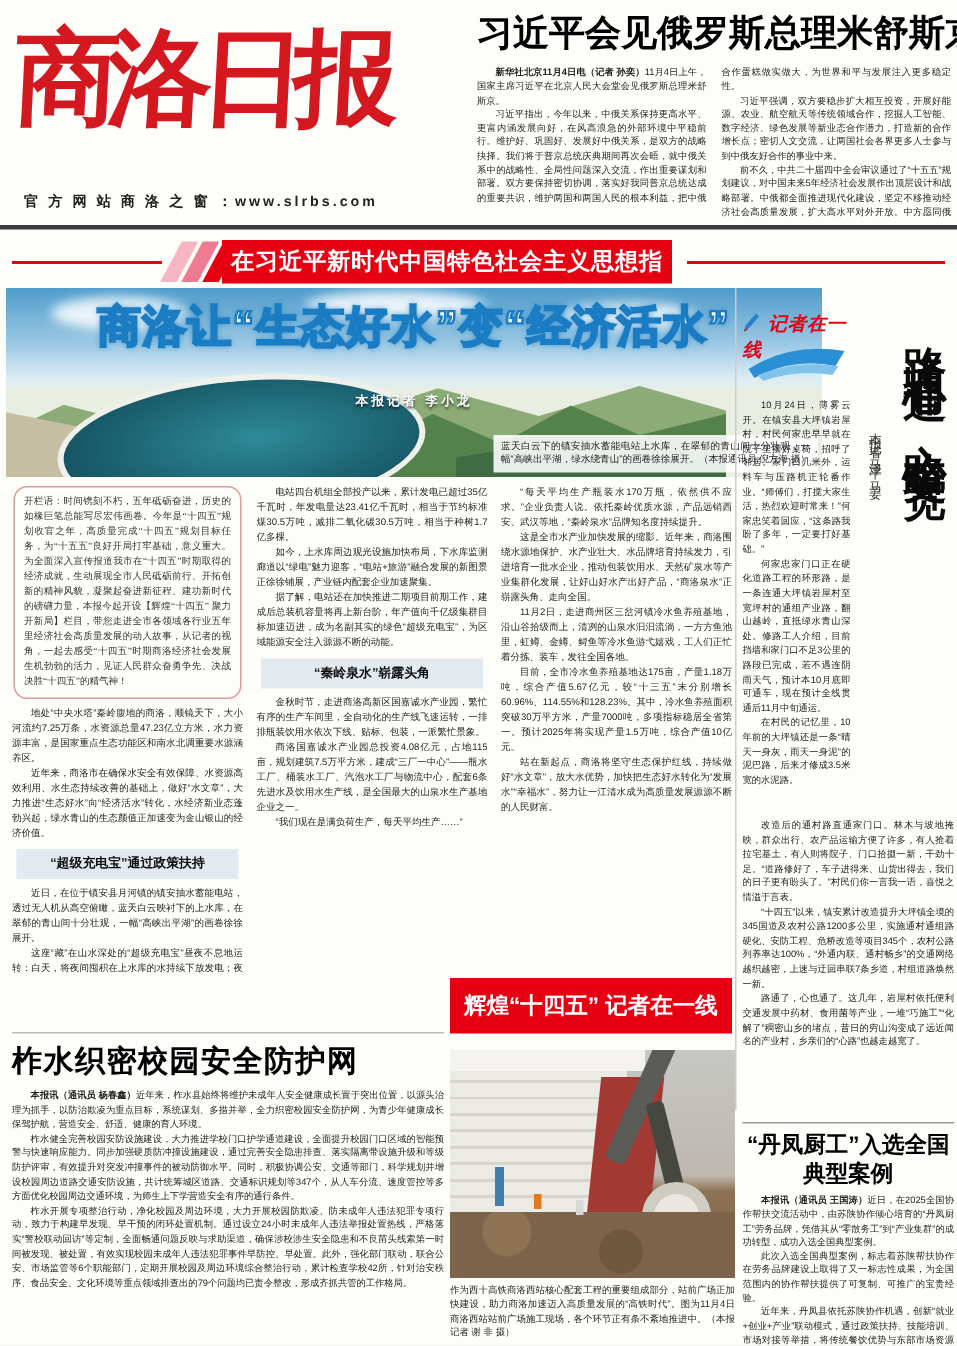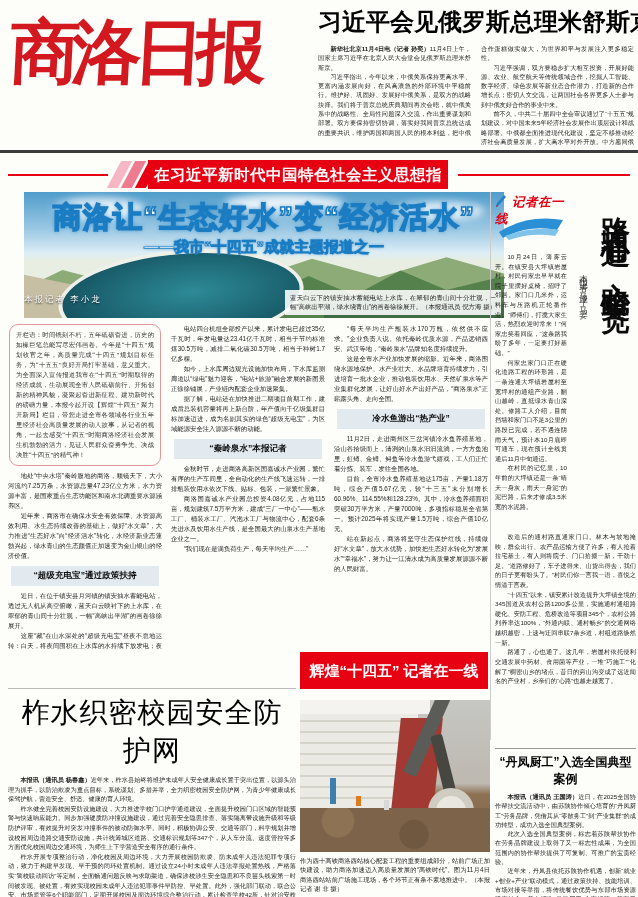--- a/index.html
+++ b/index.html
@@ -29,83 +29,84 @@
   .ts-body p{margin:0;text-indent:2em;}
   .lead{font-weight:bold;}
   
   .mast-rule{position:absolute;left:0;top:150px;width:638px;height:3px;background:#3c3c3c;}
   .banner1{position:absolute;left:0;top:160px;width:638px;height:30px;}
   .b1-line{position:absolute;top:14px;height:2px;background:#e60012;}
   .b1-stripe{position:absolute;top:1px;width:11px;height:27px;transform:skewX(-28deg);}
   .b1-box{position:absolute;left:148px;top:0;width:300px;height:29px;background:#e60012;color:#fff;
       font-weight:bold;font-size:15.5px;line-height:29px;text-align:center;letter-spacing:0.5px;}
   
-  .photo{position:absolute;left:24px;top:192px;width:480px;height:126px;overflow:hidden;
+  .photo{position:absolute;left:4px;top:192px;width:544px;height:126px;overflow:hidden;
       background:linear-gradient(180deg,#4f9ccb 0%,#9cc9e4 30%,#dcedf5 48%,#e8eee2 55%);}
   .cloud{position:absolute;background:#fff;border-radius:50%;filter:blur(4px);opacity:.85;}
   .mtn{position:absolute;}
   .reservoir{position:absolute;left:34px;top:58px;width:238px;height:86px;border-radius:50%;
       background:radial-gradient(ellipse at 55% 45%,#2e8a97 0%,#1b616f 55%,#113f4c 100%);
       border:4px solid #eef0ea;transform:rotate(-5deg);}
   .ph-title{position:absolute;left:0;top:6px;width:100%;text-align:center;font-weight:900;font-size:29px;
       color:#fff;-webkit-text-stroke:1.6px #1a7cc2;text-shadow:0 0 4px rgba(26,124,194,.9);letter-spacing:1px;}
   .ph-sub{position:absolute;left:0;top:46px;width:100%;text-align:center;font-weight:bold;font-size:15px;
       color:#fff;-webkit-text-stroke:0.9px #1a7cc2;text-shadow:0 0 3px rgba(26,124,194,.9);}
-  .ph-byline{position:absolute;left:0;top:70px;width:100%;text-align:left;font-size:8.5px;font-weight:normal;
-      color:#fff;text-shadow:0 1px 2px rgba(0,0,0,.75);letter-spacing:2px;margin-top:32px;}
+  .ph-byline{position:absolute;left:0;top:70px;width:100%;text-align:center;font-size:8.5px;font-weight:bold;
+      color:#fff;text-shadow:0 1px 2px rgba(0,0,0,.75);letter-spacing:2px;}
   .ph-caption{position:absolute;right:3px;bottom:3px;width:216px;background:rgba(255,255,255,.88);
       font-size:6.4px;line-height:1.5;text-align:justify;color:#222;padding:3px 5px;box-sizing:border-box;}
   
   .fbody{position:absolute;left:8px;top:324px;width:480px;height:326px;display:flex;gap:9px;}
   .fcol{width:154px;font-size:6.35px;line-height:1.58;text-align:justify;color:#1d1d1d;overflow:hidden;}
   .fcol p{margin:0;text-indent:2em;}
   .introbox{border:1px solid #e09a9a;border-radius:9px;padding:5px 6px;margin:0 1px 5px 1px;
       font-family:"Liberation Serif",serif;color:#333;}
   .introbox p{text-indent:0;}
   .subhead{background:#e2e9ef;color:#0d0d0d;font-weight:bold;font-size:8.6px;text-align:center;
       padding:3px 0;margin:5px 3px;text-indent:0 !important;}
   .banner2{position:absolute;left:300px;top:652px;width:188px;height:37px;background:#e60012;color:#fff;
       font-weight:900;font-size:15px;line-height:37px;text-align:center;letter-spacing:0;}
   
   .vsep1{position:absolute;left:490px;top:192px;width:1px;height:548px;background:#ccc;}
-  .reporter{position:absolute;left:495px;top:190px;width:141px;height:556px;}
+  .reporter{position:absolute;left:495px;top:204px;width:141px;height:556px;}
   .rep-tag{position:absolute;left:0;top:4px;width:76px;font-size:12.5px;font-weight:900;color:#e60012;
       letter-spacing:0.5px;font-style:italic;}
   .rep-swoosh{position:absolute;left:2px;top:22px;}
   .vert-headline{position:absolute;right:0;top:4px;height:338px;writing-mode:vertical-rl;
       font-size:29px;font-weight:900;letter-spacing:7px;color:#0a0a0a;}
   .vert-byline{position:absolute;right:46px;top:78px;height:210px;writing-mode:vertical-rl;
       font-size:8.5px;letter-spacing:3px;color:#333;}
   .rep-colA{position:absolute;left:0;top:62px;width:72px;height:272px;font-size:6.2px;line-height:1.55;
       text-align:justify;overflow:hidden;color:#222;}
   .rep-colB{position:absolute;left:0;top:342px;width:141px;height:212px;font-size:6.2px;line-height:1.55;
       text-align:justify;overflow:hidden;color:#222;}
   .rep-colA p,.rep-colB p{margin:0;text-indent:2em;}
   
   .hsep-bl{position:absolute;left:8px;top:688px;width:288px;height:1px;background:#bbb;}
   .bottom-left{position:absolute;left:8px;top:694px;width:288px;height:200px;}
-  .bl-headline{font-size:28px;font-weight:400;text-align:center;letter-spacing:1px;color:#000;}
+  .bl-headline{font-size:20px;font-weight:700;letter-spacing:1px;color:#000;}
   .bl-body{margin-top:5px;font-size:6.2px;line-height:1.55;text-align:justify;height:166px;overflow:hidden;color:#222;}
   .bl-body p{margin:0;text-indent:2em;}
   .cphoto{position:absolute;left:300px;top:700px;width:190px;height:152px;overflow:hidden;
       background:linear-gradient(180deg,#c6c7c3 0%,#bdb8b0 55%,#8d7254 62%,#7b6047 100%);}
   .cp-caption{position:absolute;left:300px;top:856px;width:190px;font-size:6.3px;line-height:1.5;
       text-align:justify;color:#222;}
   .hsep-br{position:absolute;left:495px;top:748px;width:141px;height:1px;background:#999;}
   .bottom-right{position:absolute;left:495px;top:754px;width:141px;height:140px;}
-  .br-headline{font-size:12px;font-weight:900;text-align:center;color:#000;}
+  .br-headline{font-size:15px;font-weight:900;text-align:center;color:#000;}
   .br-body{margin-top:4px;font-size:6.2px;line-height:1.5;text-align:justify;height:118px;overflow:hidden;color:#222;}
   .br-body p{margin:0;text-indent:2em;}
 </style>
 </head>
 <body>
 
 <div class="page">
 
   <div class="mast-title">商洛日报</div>
+  <div class="mast-site">官 方 网 站 商 洛 之 窗 ：www.slrbs.com</div>
 
 
   <div class="top-story">
     <div class="ts-headline">习近平会见俄罗斯总理米舒斯京</div>
     <div class="ts-body">
       <p><span class="lead">新华社北京11月4日电（记者 孙奕）</span><span>11月4日上午，国家主席习近平在北京人民大会堂会见俄罗斯总理米舒斯京。</span></p>
       <p>习近平指出，今年以来，中俄关系保持更高水平、更富内涵发展向好，在风高浪急的外部环境中平稳前行。维护好、巩固好、发展好中俄关系，是双方的战略抉择。我们将于普京总统庆典期间再次会晤，就中俄关系中的战略性、全局性问题深入交流，作出重要谋划和部署。双方要保持密切协调，落实好我同普京总统达成的重要共识，维护两国和两国人民的根本利益，把中俄合作蛋糕做实做大，为世界和平与发展注入更多稳定性。</p>
       <p>习近平强调，双方要稳步扩大相互投资，开展好能源、农业、航空航天等传统领域合作，挖掘人工智能、数字经济、绿色发展等新业态合作潜力，打造新的合作增长点；密切人文交流，让两国社会各界更多人士参与到中俄友好合作的事业中来。</p>
       <p>前不久，中共二十届四中全会审议通过了“十五五”规划建议，对中国未来5年经济社会发展作出顶层设计和战略部署。中俄都全面推进现代化建设，坚定不移推动经济社会高质量发展，扩大高水平对外开放。中方愿同俄方一道，推动中国“十五五”规划同俄罗斯经济社会发展战略更好对接，不断深化两国互利合作。</p>
 
@@ -126,50 +127,48 @@
   <div class="photo">
     <div class="cloud" style="left:30px;top:6px;width:90px;height:22px;"></div>
     <div class="cloud" style="left:200px;top:2px;width:120px;height:20px;"></div>
     <div class="cloud" style="left:370px;top:10px;width:90px;height:18px;"></div>
     <div class="mtn" style="left:0;top:52px;width:480px;height:74px;background:#8cab77;clip-path:polygon(0 60%,8% 35%,20% 55%,33% 25%,46% 50%,60% 20%,74% 45%,88% 18%,100% 40%,100% 100%,0 100%);"></div>
     <div class="mtn" style="left:250px;top:70px;width:230px;height:56px;background:#55824c;clip-path:polygon(0 55%,15% 25%,35% 60%,55% 15%,75% 50%,100% 25%,100% 100%,0 100%);"></div>
     <div class="mtn" style="left:0;top:78px;width:120px;height:48px;background:#c7bfa4;clip-path:polygon(0 10%,40% 30%,100% 80%,100% 100%,0 100%);"></div>
     <div class="reservoir"></div>
     <div class="mtn" style="left:300px;top:104px;width:180px;height:22px;background:#3f6b42;clip-path:polygon(0 40%,25% 10%,55% 45%,80% 15%,100% 35%,100% 100%,0 100%);"></div>
     <div class="ph-title">商洛让“生态好水”变“经济活水”</div>
-    <div class="ph-sub">——我市“十四五”成就主题报道之一</div>
     <div class="ph-byline">本报记者 李小龙</div>
     <div class="ph-caption">蓝天白云下的镇安抽水蓄能电站上水库，在翠郁的青山间十分壮观，一幅“高峡出平湖，绿水绕青山”的画卷徐徐展开。（本报通讯员 倪方海 摄）</div>
   </div>
 
   <div class="fbody">
     <div class="fcol">
       <div class="introbox">
         <p>开栏语：时间镌刻不朽，五年砥砺奋进，历史的如椽巨笔总能写尽宏伟画卷。今年是“十四五”规划收官之年，高质量完成“十四五”规划目标任务，为“十五五”良好开局打牢基础，意义重大。为全面深入宣传报道我市在“十四五”时期取得的经济成就，生动展现全市人民砥砺前行、开拓创新的精神风貌，凝聚起奋进新征程、建功新时代的磅礴力量，本报今起开设【辉煌“十四五” 聚力开新局】栏目，带您走进全市各领域各行业五年里经济社会高质量发展的动人故事，从记者的视角，一起去感受“十四五”时期商洛经济社会发展生机勃勃的活力，见证人民群众奋勇争先、决战决胜“十四五”的精气神！</p>
       </div>
       <p>地处“中央水塔”秦岭腹地的商洛，顺镜天下，大小河流约7.25万条，水资源总量47.23亿立方米，水力资源丰富，是国家重点生态功能区和南水北调重要水源涵养区。</p>
       <p>近年来，商洛市在确保水安全有效保障、水资源高效利用、水生态持续改善的基础上，做好“水文章”，大力推进“生态好水”向“经济活水”转化，水经济新业态蓬勃兴起，绿水青山的生态颜值正加速变为金山银山的经济价值。</p>
       <div class="subhead">“超级充电宝”通过政策扶持</div>
       <p>近日，在位于镇安县月河镇的镇安抽水蓄能电站，透过无人机从高空俯瞰，蓝天白云映衬下的上水库，在翠郁的青山间十分壮观，一幅“高峡出平湖”的画卷徐徐展开。</p>
       <p>这座“藏”在山水深处的“超级充电宝”昼夜不息地运转：白天，将夜间囤积在上水库的水持续下放发电；夜间，再利用低谷电能把水抽回高处蓄能待发。电站上水库蓄水量相当于523个足球场的水体，通过水的往复循环实现电能的“存”与“取”，单日发电可满足200多万户家庭用电需求。</p>
 
     </div>
     <div class="fcol">
       <p>电站四台机组全部投产以来，累计发电已超过35亿千瓦时，年发电量达23.41亿千瓦时，相当于节约标准煤30.5万吨，减排二氧化碳30.5万吨，相当于种树1.7亿多棵。</p>
       <p>如今，上水库周边观光设施加快布局，下水库监测廊道以“绿电”魅力迎客，“电站+旅游”融合发展的新图景正徐徐铺展，产业链内配套企业加速聚集。</p>
       <p>据了解，电站还在加快推进二期项目前期工作，建成后总装机容量将再上新台阶，年产值向千亿级集群目标加速迈进，成为名副其实的绿色“超级充电宝”，为区域能源安全注入源源不断的动能。</p>
-      <div class="subhead">“秦岭泉水”本报记者</div>
+      <div class="subhead">“秦岭泉水”崭露头角</div>
       <p>金秋时节，走进商洛高新区国嘉诚水产业园，繁忙有序的生产车间里，全自动化的生产线飞速运转，一排排瓶装饮用水依次下线、贴标、包装，一派繁忙景象。</p>
       <p>商洛国嘉诚水产业园总投资4.08亿元，占地115亩，规划建筑7.5万平方米，建成“三厂一中心”——瓶水工厂、桶装水工厂、汽泡水工厂与物流中心，配套6条先进水及饮用水生产线，是全国最大的山泉水生产基地企业之一。</p>
       <p>“我们现在是满负荷生产，每天平均生产……”</p>
     </div>
     <div class="fcol">
       <p>“每天平均生产瓶装水170万瓶，依然供不应求。”企业负责人说。依托秦岭优质水源，产品远销西安、武汉等地，“秦岭泉水”品牌知名度持续提升。</p>
       <p>这是全市水产业加快发展的缩影。近年来，商洛围绕水源地保护、水产业壮大、水品牌培育持续发力，引进培育一批水企业，推动包装饮用水、天然矿泉水等产业集群化发展，让好山好水产出好产品，“商洛泉水”正崭露头角、走向全国。</p>
-      <div class="subhead">冷水鱼游出“热产业”</div>
       <p>11月2日，走进商州区三岔河镇冷水鱼养殖基地，沿山谷拾级而上，清冽的山泉水汩汩流淌，一方方鱼池里，虹鳟、金鳟、鲟鱼等冷水鱼游弋嬉戏，工人们正忙着分拣、装车，发往全国各地。</p>
       <p>目前，全市冷水鱼养殖基地达175亩，产量1.18万吨，综合产值5.67亿元，较“十三五”末分别增长60.96%、114.55%和128.23%。其中，冷水鱼养殖面积突破30万平方米，产量7000吨，多项指标稳居全省第一。预计2025年将实现产量1.5万吨，综合产值10亿元。</p>
       <p>站在新起点，商洛将坚守生态保护红线，持续做好“水文章”，放大水优势，加快把生态好水转化为“发展水”“幸福水”，努力让一江清水成为高质量发展源源不断的人民财富。</p>
     </div>
   </div>
 
   <div class="banner2">辉煌“十四五” 记者在一线</div>
 
   <div class="vsep1"></div>
   <div class="reporter">

